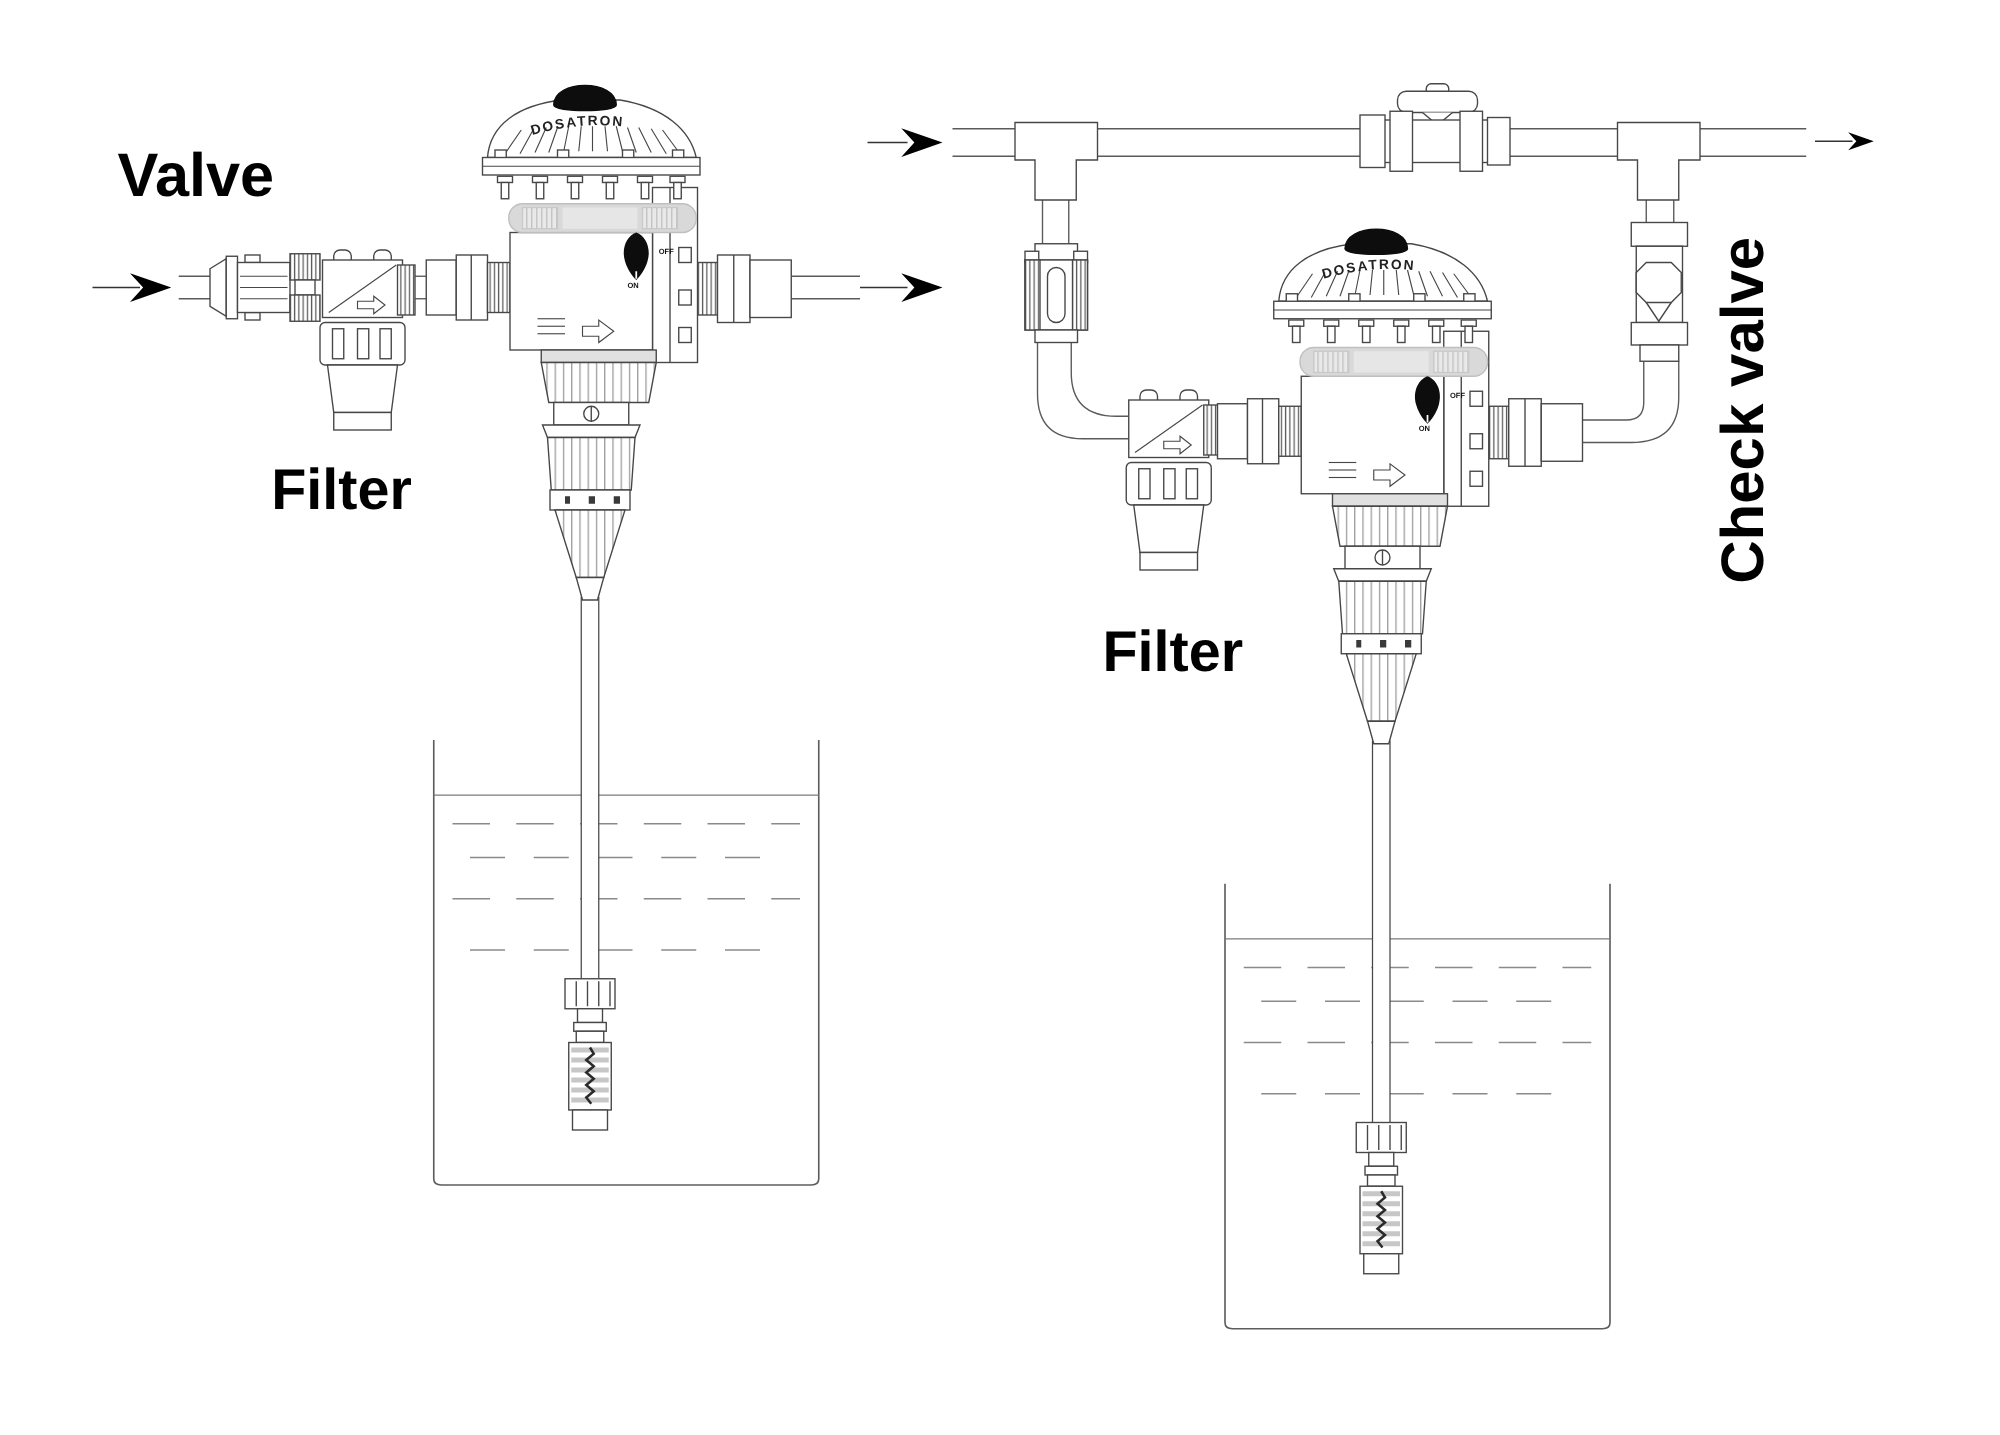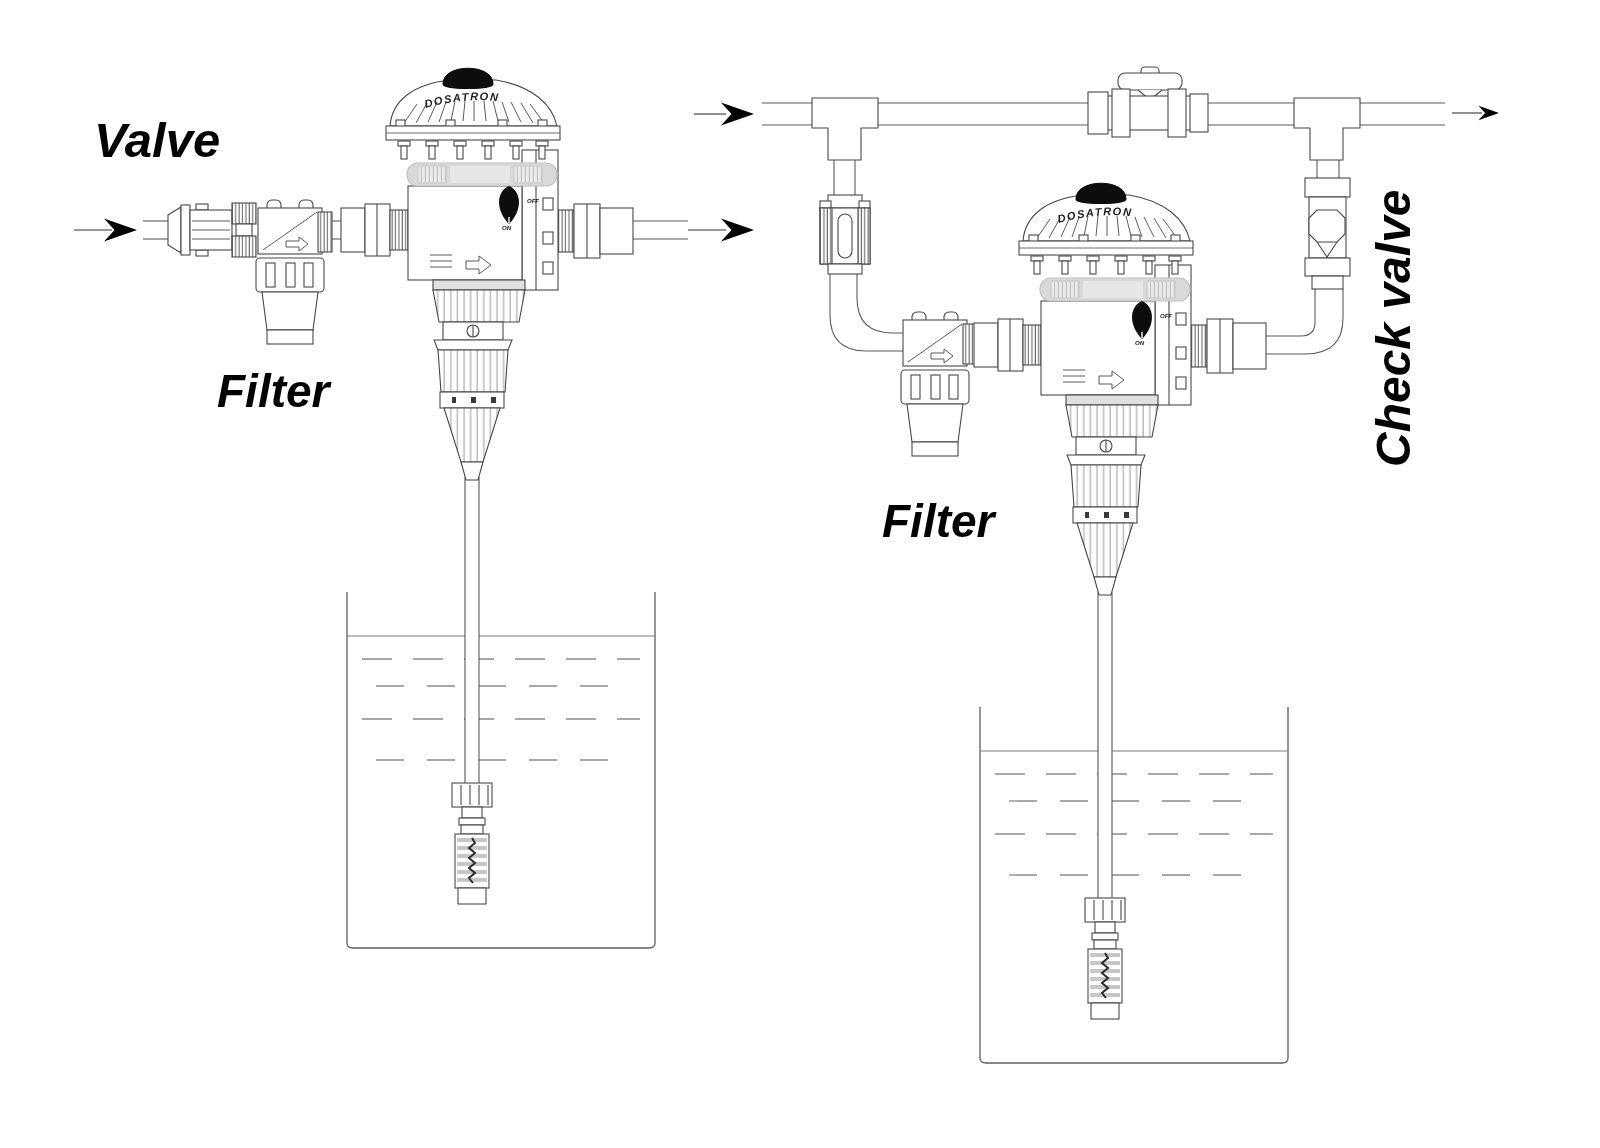--- a/index.html
+++ b/index.html
@@ -1,17 +1,17 @@
 <!DOCTYPE html>
 <html><head>
 <meta charset="utf-8">
 <style>
   html,body{margin:0;padding:0;background:#ffffff;}
   .stage{position:relative;width:1600px;height:1148px;background:#ffffff;overflow:hidden;
-         font-family:"Liberation Sans", sans-serif;font-style:italic;}
+         font-family:"Liberation Sans", sans-serif;}
   svg{display:block;}
   .label{font-family:"Liberation Sans", sans-serif;font-weight:bold;fill:#000;stroke:none;}
   .brand{font-family:"Liberation Sans", sans-serif;font-weight:bold;fill:#222;stroke:none;letter-spacing:1.5px;}
   .tiny{font-family:"Liberation Sans", sans-serif;font-weight:bold;fill:#111;stroke:none;}
 </style>
 </head>
 <body>
 
 <div class="stage">
 <svg width="1600" height="1148" viewBox="0 0 1600 1148" xmlns="http://www.w3.org/2000/svg">

